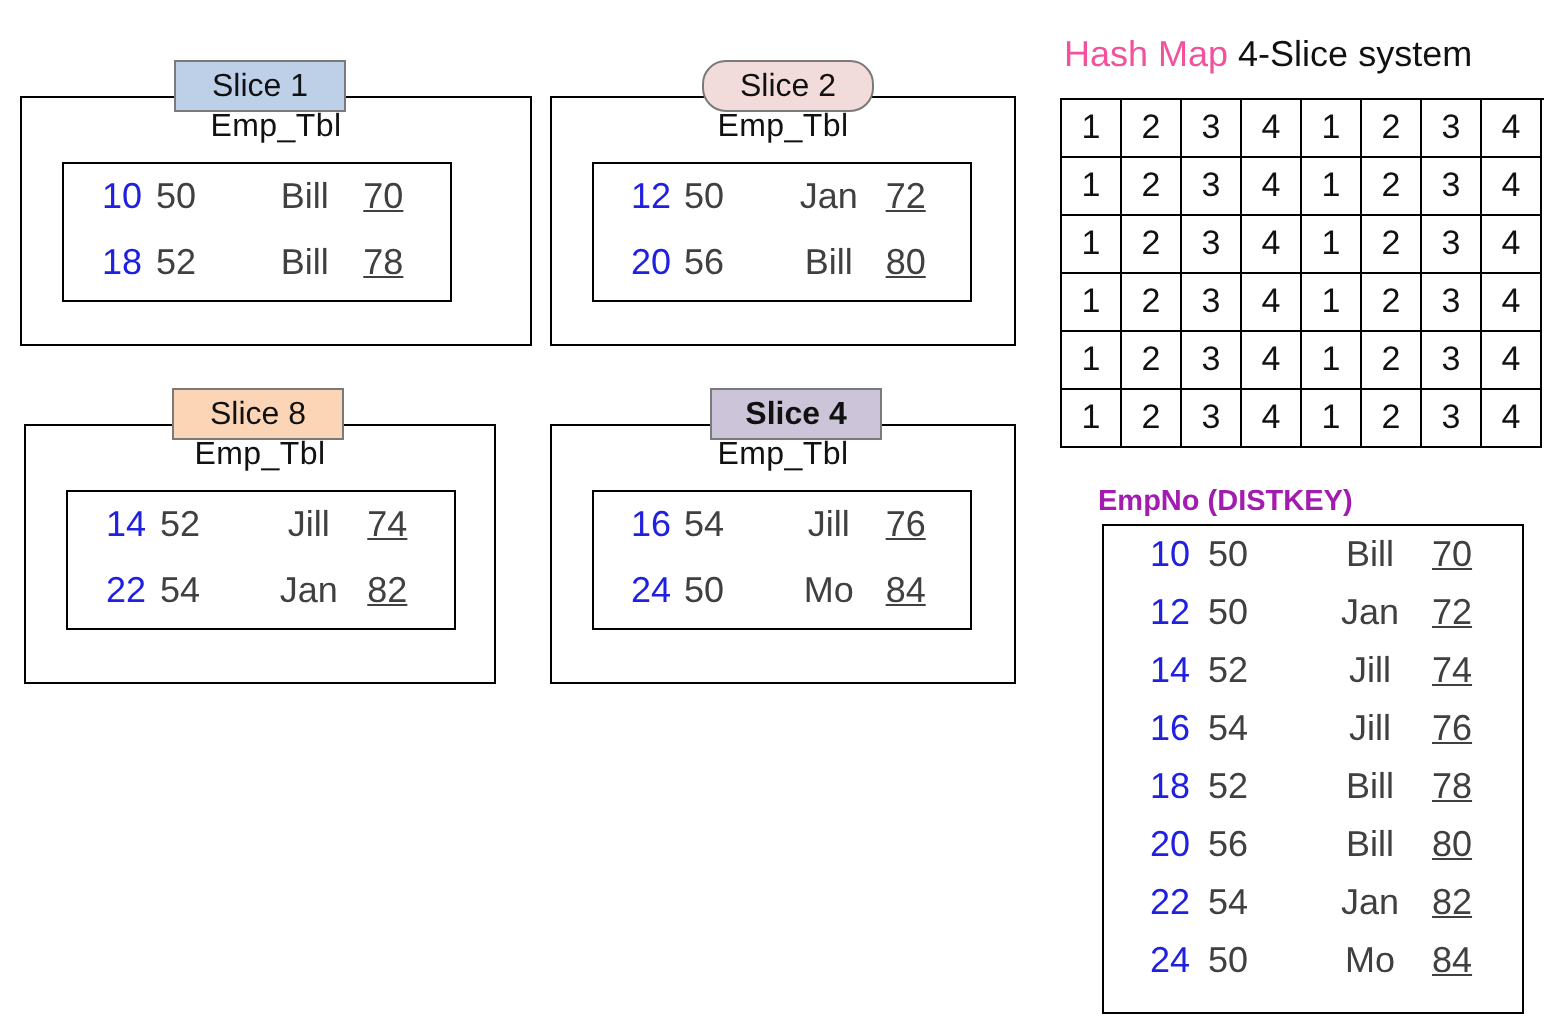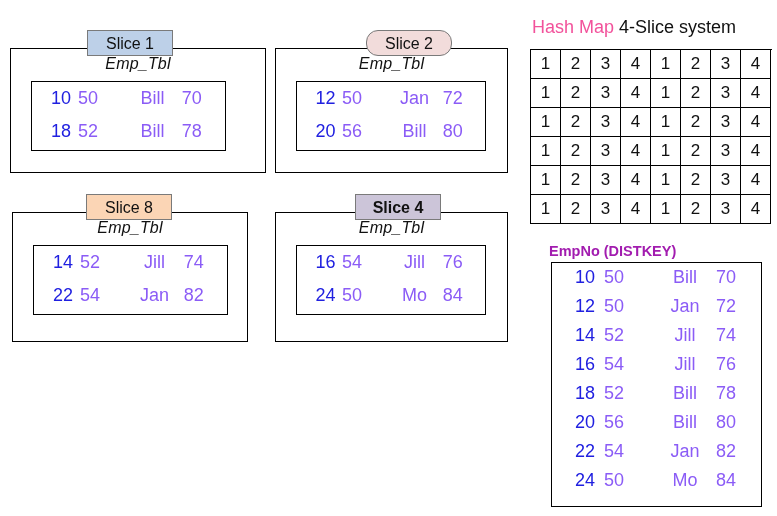--- a/index.html
+++ b/index.html
@@ -42,44 +42,43 @@
     box-sizing: border-box;
     background: #ffffff;
     z-index: 2;
   }
   .slice-title {
     text-align: center;
     font-size: 16px;
     color: #111111;
     margin-top: 6px;
     letter-spacing: .2px;
-    font-style: italic;
   }
   .slice-inner {
     position: absolute;
     border: 1.4px solid #000000;
     box-sizing: border-box;
   }
   .rec-row {
     display: flex;
     align-items: center;
     height: 33px;
     font-size: 18px;
   }
   .rec-key {
     color: #2020e0;
     font-weight: 500;
   }
   .rec-cell {
-    color: #8b5cf6;
+    color: #404040;
   }
   .c1 { width: 48px; text-align: center; padding-left: 12px; box-sizing: border-box; }
   .c2 { width: 48px; text-align: left; }
   .c3 { width: 62px; text-align: center; }
-  .c4 { width: 46px; text-align: left; }
+  .c4 { width: 46px; text-align: left; text-decoration: underline; }
 
   
   #right-region {
     position: absolute;
     left: 0; top: 0;
     width: 777px; height: 516px;
     pointer-events: none;
     border-radius: 11px;
   }
   #right-region > * { pointer-events: auto; }
@@ -175,21 +174,21 @@
         <span class="c1 rec-key">18</span>
         <span class="c2 rec-cell">52</span>
         <span class="c3 rec-cell">Bill</span>
         <span class="c4 rec-cell">78</span>
       </div>
     </div>
   </div>
 </div>
 
 <div class="slice-panel" style="left:275px; top:30px; width:233px; height:143px;">
-  <div class="slice-tab" style="left:91px; width:86px; background:#f2dcdb;border-radius:12px;">Slice 2</div>
+  <div class="slice-tab" style="left:76px; width:86px; background:#f2dcdb;border-radius:12px;">Slice 2</div>
   <div class="slice-outer">
     <div class="slice-title">Emp_Tbl</div>
     <div class="slice-inner" style="left:20px; top:32px; width:190px; height:70px;">
       <div class="rec-row">
         <span class="c1 rec-key">12</span>
         <span class="c2 rec-cell">50</span>
         <span class="c3 rec-cell">Jan</span>
         <span class="c4 rec-cell">72</span>
       </div>
       <div class="rec-row">

